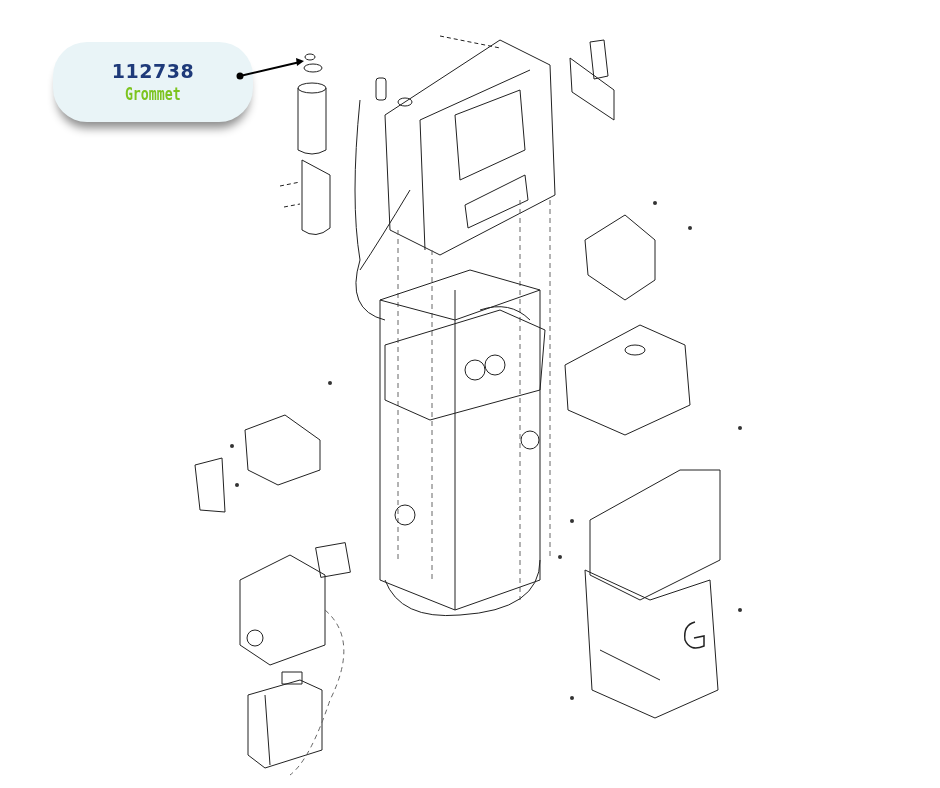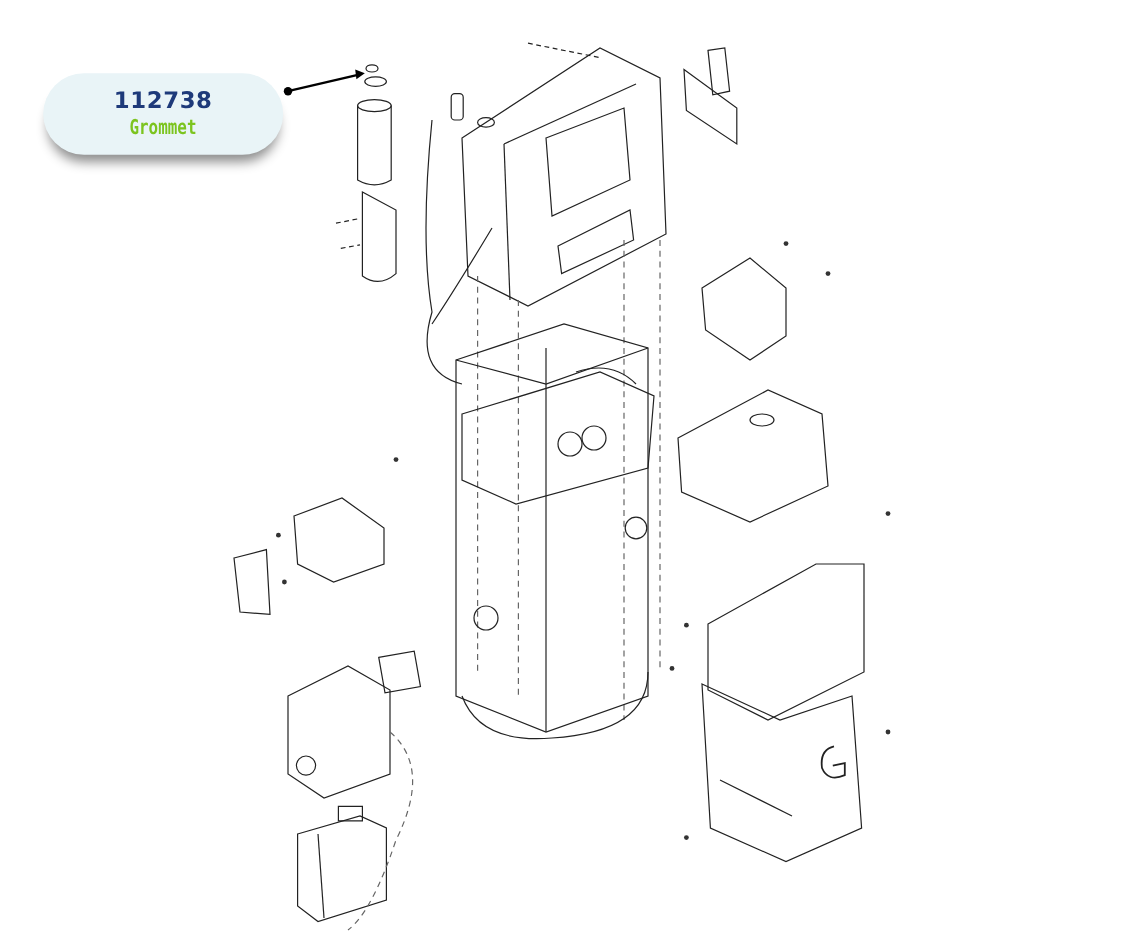--- a/index.html
+++ b/index.html
@@ -1,21 +1,21 @@
 <!DOCTYPE html>
 <html><head>
 <meta charset="utf-8">
 <style>
   html, body { margin:0; padding:0; background:#ffffff; }
   body { width:940px; height:788px; position:relative; overflow:hidden; font-family:"DejaVu Sans", sans-serif; }
   .callout {
-    position:absolute; left:36px; top:42px; width:200px; height:68px;
+    position:absolute; left:53px; top:42px; width:200px; height:80px;
     background:#e9f4f7; border-radius:34px;
     box-shadow: 0 10px 10px -4px rgba(0,0,0,0.45);
-    display:flex; flex-direction:column; align-items:center; justify-content:center;margin-top:19px;
+    display:flex; flex-direction:column; align-items:center; justify-content:center;
   }
   .part-no { color:#1e3a7a; font-weight:bold; font-size:19px; letter-spacing:0.5px; line-height:24px; font-family:"DejaVu Sans", sans-serif; }
   .part-name { color:#7cc41f; font-weight:bold; font-size:17px; line-height:22px; font-family:"DejaVu Sans Mono", monospace; transform:scaleX(0.78); }
   svg.drawing { position:absolute; left:0; top:0; }
   svg.drawing * { vector-effect: non-scaling-stroke; }
 </style>
 </head>
 <body>
 
 <div class="callout">

